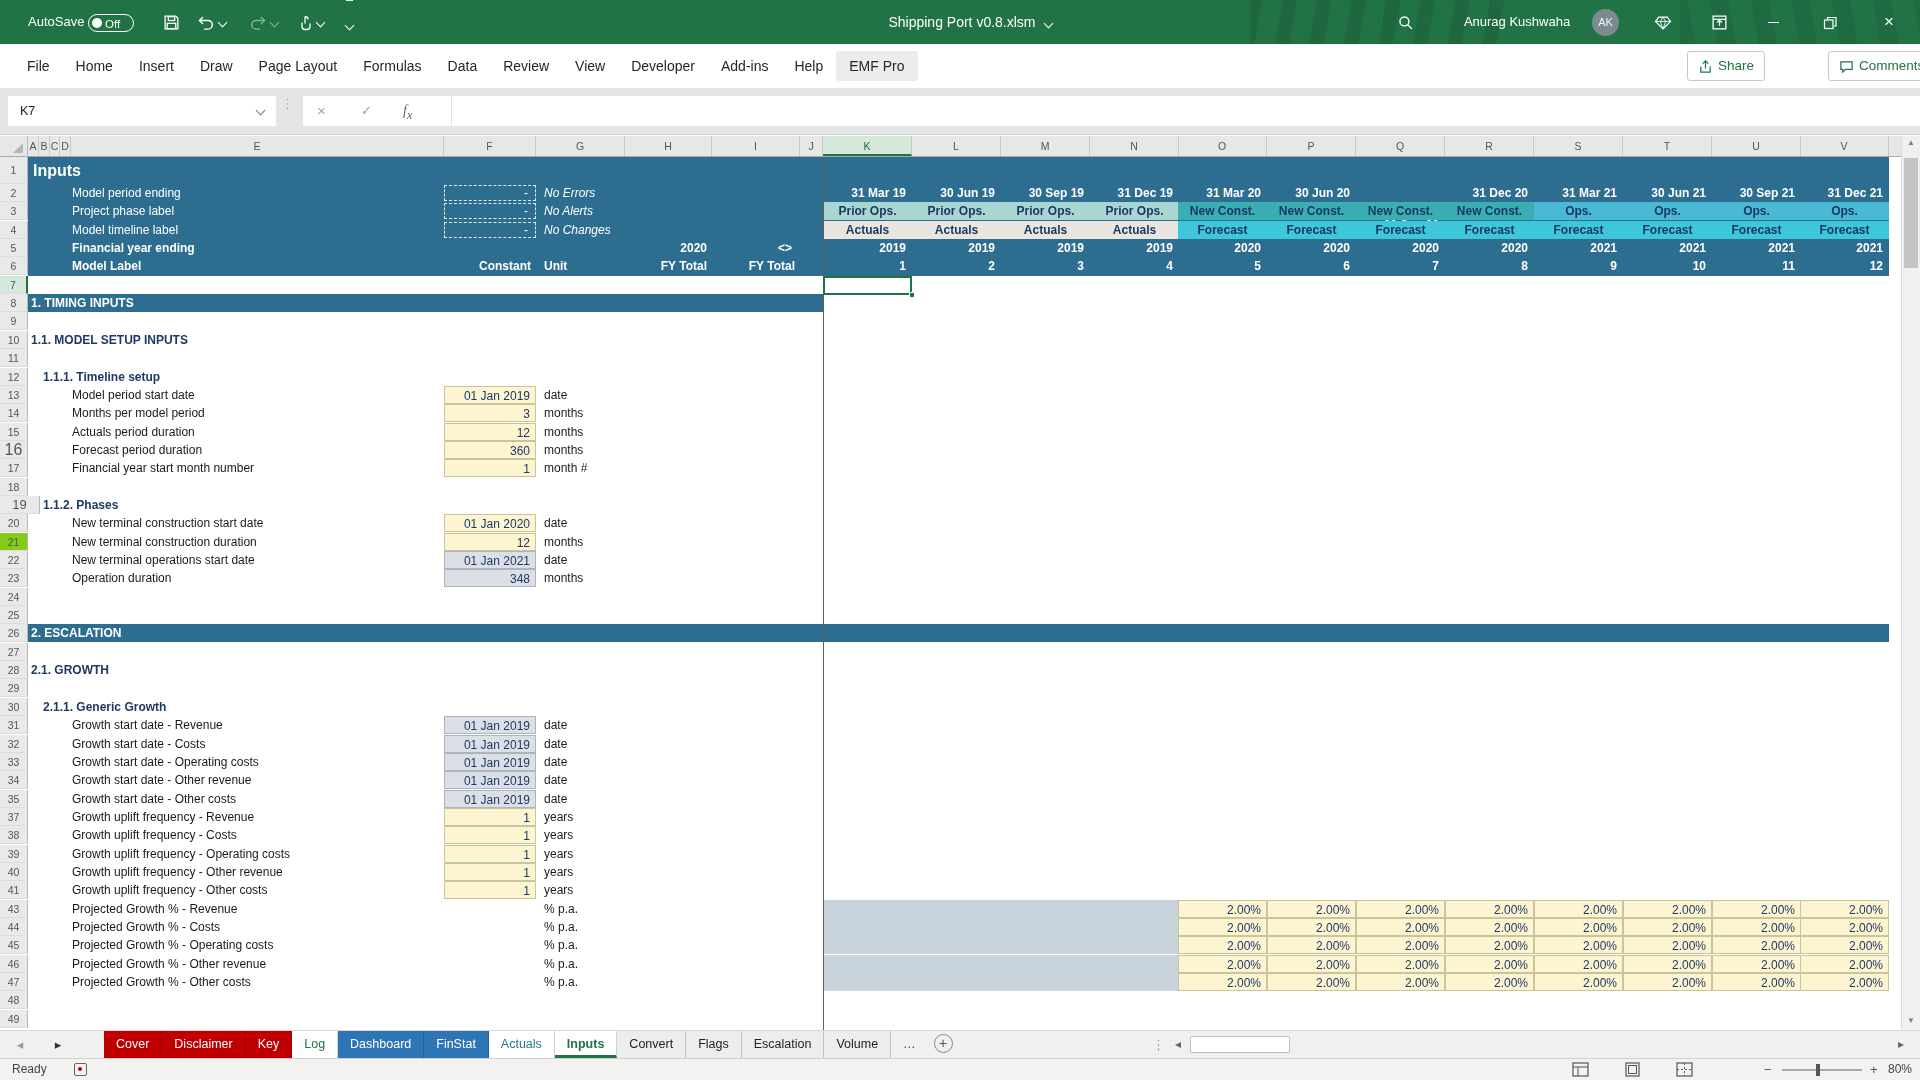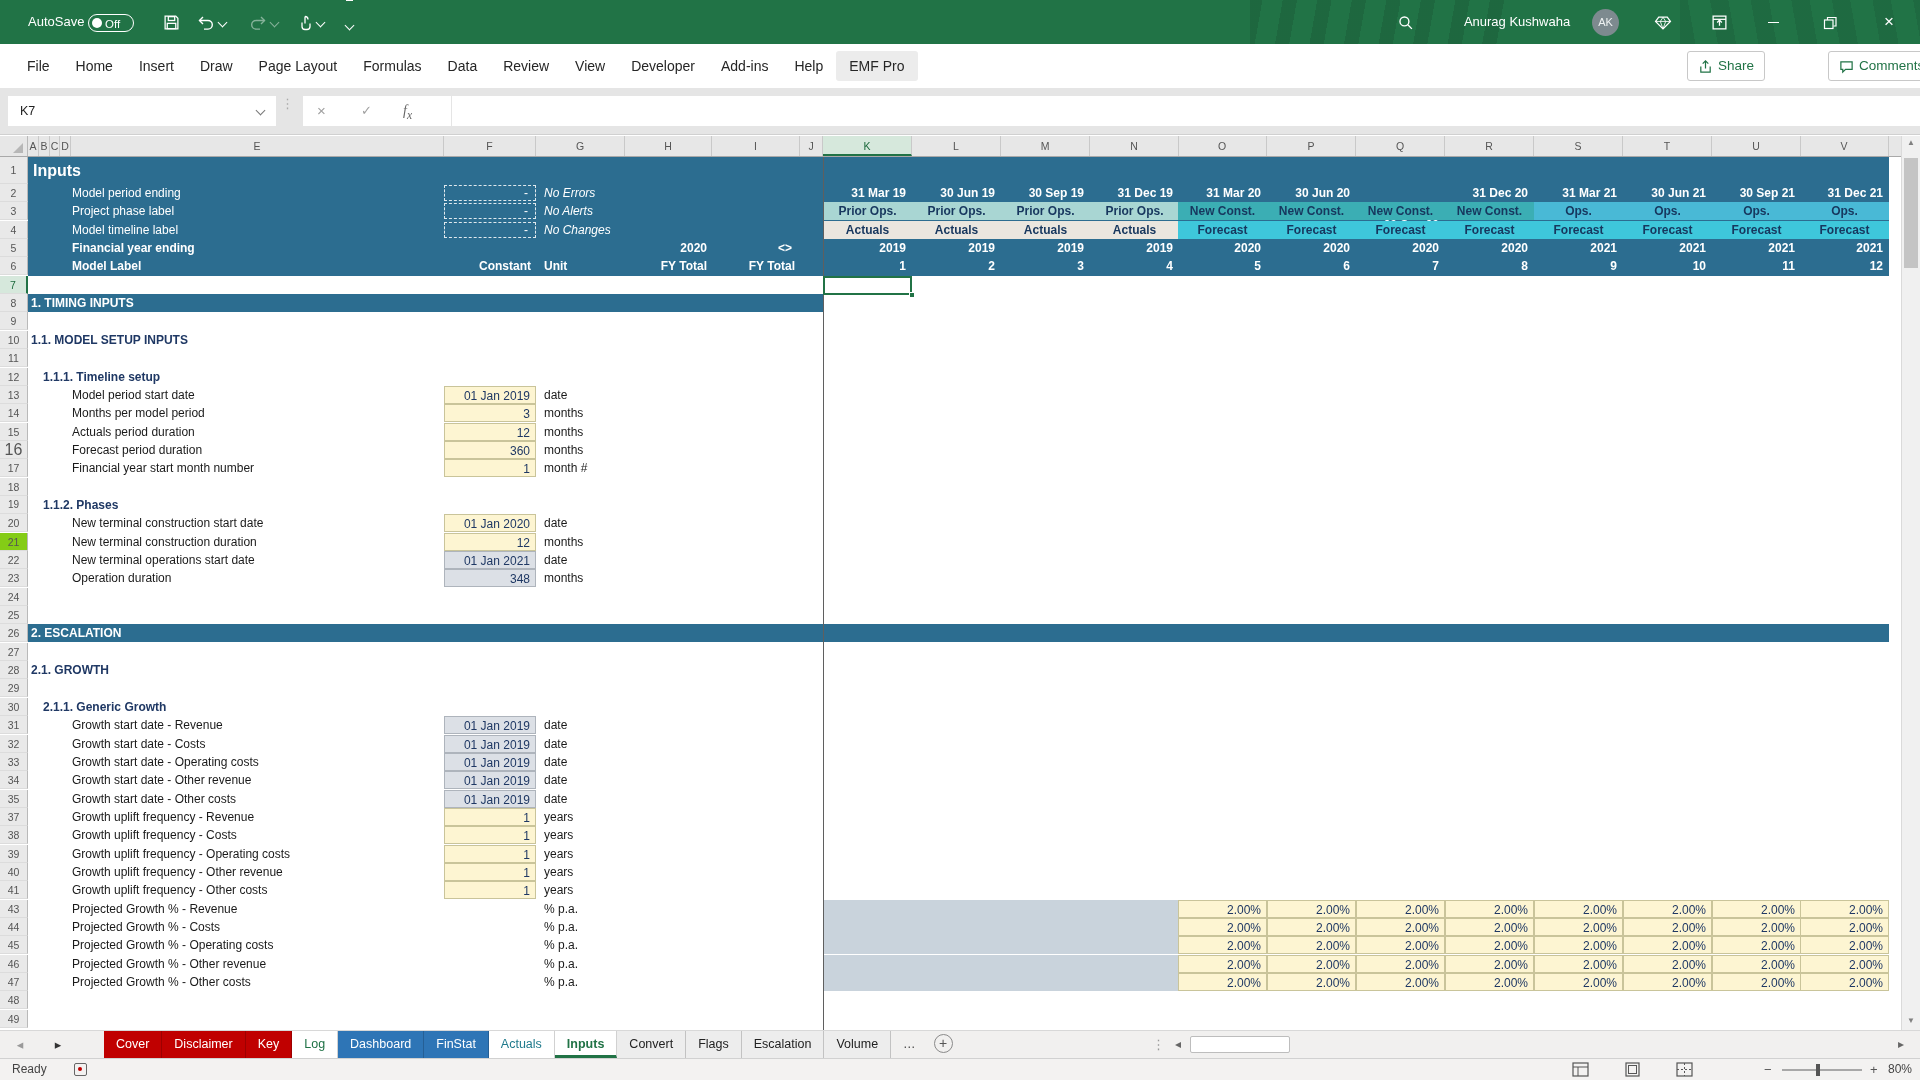--- a/index.html
+++ b/index.html
@@ -68,20 +68,23 @@
         </svg><span class="chv" style="color:#fff;margin-left:4px;"></span>
     </div>
     <div class="tb-item" style="left:292px;width:36px;">
       <svg width="16" height="17" viewBox="0 0 16 16" style="vertical-align:middle">
           <path d="M8 2 v7 M8 2 a3 3 0 0 1 3 3" fill="none" stroke="#fff" stroke-width="1.3"></path>
           <path d="M5 8 v4 a3 3 0 0 0 3 3 h2 a3 3 0 0 0 3-3 v-3" fill="none" stroke="#fff" stroke-width="1.3"></path>
         </svg><span class="chv" style="color:#fff;margin-left:4px;"></span>
     </div>
     <div class="tb-item" style="left:338px;width:22px;">
       <span style="display:inline-block;border-top:1.5px solid #fff;padding-top:2px;"><span class="chv" style="color:#fff;"></span></span>
+    </div>
+    <div class="tb-item" style="left:860px;width:220px;font-size:14px;">
+      <span>Shipping Port v0.8.xlsm</span><span class="chv" style="color:#fff;margin-left:9px;"></span>
     </div>
     <div class="tb-item" style="left:1392px;width:26px;">
       <svg width="17" height="17" viewBox="0 0 16 16" style="vertical-align:middle">
           <circle cx="7" cy="7" r="4.2" fill="none" stroke="#fff" stroke-width="1.3"></circle>
           <path d="M10.2 10.2 L14 14" stroke="#fff" stroke-width="1.3"></path>
         </svg>
     </div>
     <div class="tb-item" style="left:1452px;width:130px;"><span>Anurag Kushwaha</span></div>
     <div class="avatar"><span>AK</span></div>
     <div class="tb-item" style="left:1650px;width:26px;">
@@ -298,21 +301,21 @@
       <div style="position: absolute; box-sizing: border-box; white-space: nowrap; overflow: hidden; left: 544px; top: 423px; width: 90px; color: rgb(26, 26, 26); line-height: 18px; height: 18px; font-size: 12px;">months</div>
       <div style="position: absolute; box-sizing: border-box; white-space: nowrap; overflow: hidden; left: 0px; top: 441px; width: 28px; height: 18px; text-align: center; font-size: 16px; line-height: 18px; background: rgb(233, 233, 233); color: rgb(85, 85, 85); border-right: 1px solid rgb(185, 185, 185); border-bottom: 1px solid rgb(220, 220, 220);">16</div>
       <div style="position: absolute; box-sizing: border-box; white-space: nowrap; overflow: hidden; left: 72px; top: 441px; width: 370px; color: rgb(26, 26, 26); line-height: 18px; height: 18px; font-size: 12px;">Forecast period duration</div>
       <div style="position: absolute; box-sizing: border-box; white-space: nowrap; overflow: hidden; left: 444px; top: 441px; width: 92px; text-align: right; padding-right: 5px; color: rgb(31, 56, 100); line-height: 18px; height: 18px; font-size: 12px; background: rgb(253, 245, 210); border: 1px solid rgb(201, 196, 154);">360</div>
       <div style="position: absolute; box-sizing: border-box; white-space: nowrap; overflow: hidden; left: 544px; top: 441px; width: 90px; color: rgb(26, 26, 26); line-height: 18px; height: 18px; font-size: 12px;">months</div>
       <div style="position: absolute; box-sizing: border-box; white-space: nowrap; overflow: hidden; left: 0px; top: 459px; width: 28px; height: 18px; text-align: center; font-size: 10.5px; line-height: 18px; background: rgb(233, 233, 233); color: rgb(85, 85, 85); border-right: 1px solid rgb(185, 185, 185); border-bottom: 1px solid rgb(220, 220, 220);">17</div>
       <div style="position: absolute; box-sizing: border-box; white-space: nowrap; overflow: hidden; left: 72px; top: 459px; width: 370px; color: rgb(26, 26, 26); line-height: 18px; height: 18px; font-size: 12px;">Financial year start month number</div>
       <div style="position: absolute; box-sizing: border-box; white-space: nowrap; overflow: hidden; left: 444px; top: 459px; width: 92px; text-align: right; padding-right: 5px; color: rgb(31, 56, 100); line-height: 18px; height: 18px; font-size: 12px; background: rgb(253, 245, 210); border: 1px solid rgb(201, 196, 154);">1</div>
       <div style="position: absolute; box-sizing: border-box; white-space: nowrap; overflow: hidden; left: 544px; top: 459px; width: 90px; color: rgb(26, 26, 26); line-height: 18px; height: 18px; font-size: 12px;">month #</div>
       <div style="position: absolute; box-sizing: border-box; white-space: nowrap; overflow: hidden; left: 0px; top: 478px; width: 28px; height: 18px; text-align: center; font-size: 10.5px; line-height: 18px; background: rgb(233, 233, 233); color: rgb(85, 85, 85); border-right: 1px solid rgb(185, 185, 185); border-bottom: 1px solid rgb(220, 220, 220);">18</div>
-      <div style="position: absolute; box-sizing: border-box; white-space: nowrap; overflow: hidden; left: 0px; top: 496px; width: 28px; height: 18px; text-align: center; font-size: 10px; line-height: 18px; background: rgb(233, 233, 233); color: rgb(85, 85, 85); border-right: 1px solid rgb(185, 185, 185); border-bottom: 1px solid rgb(220, 220, 220);">19</div>
+      <div style="position: absolute; box-sizing: border-box; white-space: nowrap; overflow: hidden; left: 0px; top: 496px; width: 40px; height: 18px; text-align: center; font-size: 13px; line-height: 18px; background: rgb(233, 233, 233); color: rgb(85, 85, 85); border-right: 1px solid rgb(185, 185, 185); border-bottom: 1px solid rgb(220, 220, 220);">19</div>
       <div style="position: absolute; box-sizing: border-box; white-space: nowrap; overflow: hidden; left: 43px; top: 496px; width: 420px; font-weight: bold; color: rgb(31, 56, 100); line-height: 18px; height: 18px; font-size: 12px;">1.1.2. Phases</div>
       <div style="position: absolute; box-sizing: border-box; white-space: nowrap; overflow: hidden; left: 0px; top: 514px; width: 28px; height: 18px; text-align: center; font-size: 10.5px; line-height: 18px; background: rgb(233, 233, 233); color: rgb(85, 85, 85); border-right: 1px solid rgb(185, 185, 185); border-bottom: 1px solid rgb(220, 220, 220);">20</div>
       <div style="position: absolute; box-sizing: border-box; white-space: nowrap; overflow: hidden; left: 72px; top: 514px; width: 370px; color: rgb(26, 26, 26); line-height: 18px; height: 18px; font-size: 12px;">New terminal construction start date</div>
       <div style="position: absolute; box-sizing: border-box; white-space: nowrap; overflow: hidden; left: 444px; top: 514px; width: 92px; text-align: right; padding-right: 5px; color: rgb(31, 56, 100); line-height: 18px; height: 18px; font-size: 12px; background: rgb(253, 245, 210); border: 1px solid rgb(201, 196, 154);">01 Jan 2020</div>
       <div style="position: absolute; box-sizing: border-box; white-space: nowrap; overflow: hidden; left: 544px; top: 514px; width: 90px; color: rgb(26, 26, 26); line-height: 18px; height: 18px; font-size: 12px;">date</div>
       <div style="position: absolute; box-sizing: border-box; white-space: nowrap; overflow: hidden; left: 0px; top: 533px; width: 28px; height: 18px; text-align: center; font-size: 10.5px; line-height: 18px; background: #84cc16; color: rgb(85, 85, 85); border-right: 1px solid rgb(185, 185, 185); border-bottom: 1px solid rgb(220, 220, 220);">21</div>
       <div style="position: absolute; box-sizing: border-box; white-space: nowrap; overflow: hidden; left: 72px; top: 533px; width: 370px; color: rgb(26, 26, 26); line-height: 18px; height: 18px; font-size: 12px;">New terminal construction duration</div>
       <div style="position: absolute; box-sizing: border-box; white-space: nowrap; overflow: hidden; left: 444px; top: 533px; width: 92px; text-align: right; padding-right: 5px; color: rgb(31, 56, 100); line-height: 18px; height: 18px; font-size: 12px; background: rgb(253, 245, 210); border: 1px solid rgb(201, 196, 154);">12</div>
       <div style="position: absolute; box-sizing: border-box; white-space: nowrap; overflow: hidden; left: 544px; top: 533px; width: 90px; color: rgb(26, 26, 26); line-height: 18px; height: 18px; font-size: 12px;">months</div>
       <div style="position: absolute; box-sizing: border-box; white-space: nowrap; overflow: hidden; left: 0px; top: 551px; width: 28px; height: 18px; text-align: center; font-size: 10.5px; line-height: 18px; background: rgb(233, 233, 233); color: rgb(85, 85, 85); border-right: 1px solid rgb(185, 185, 185); border-bottom: 1px solid rgb(220, 220, 220);">22</div>

